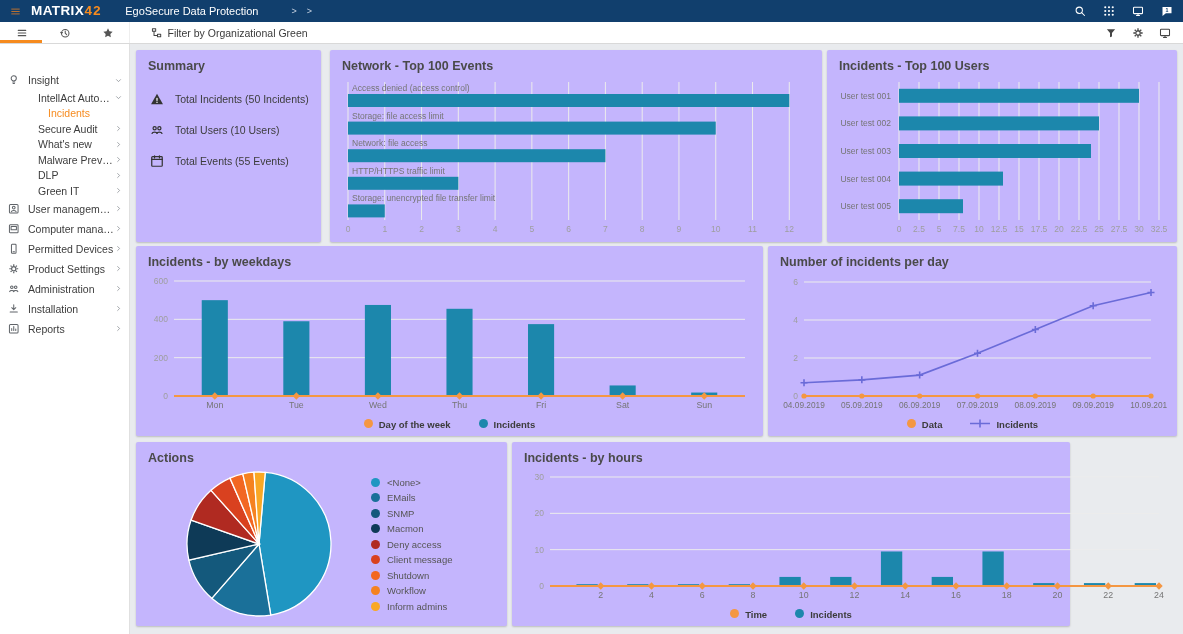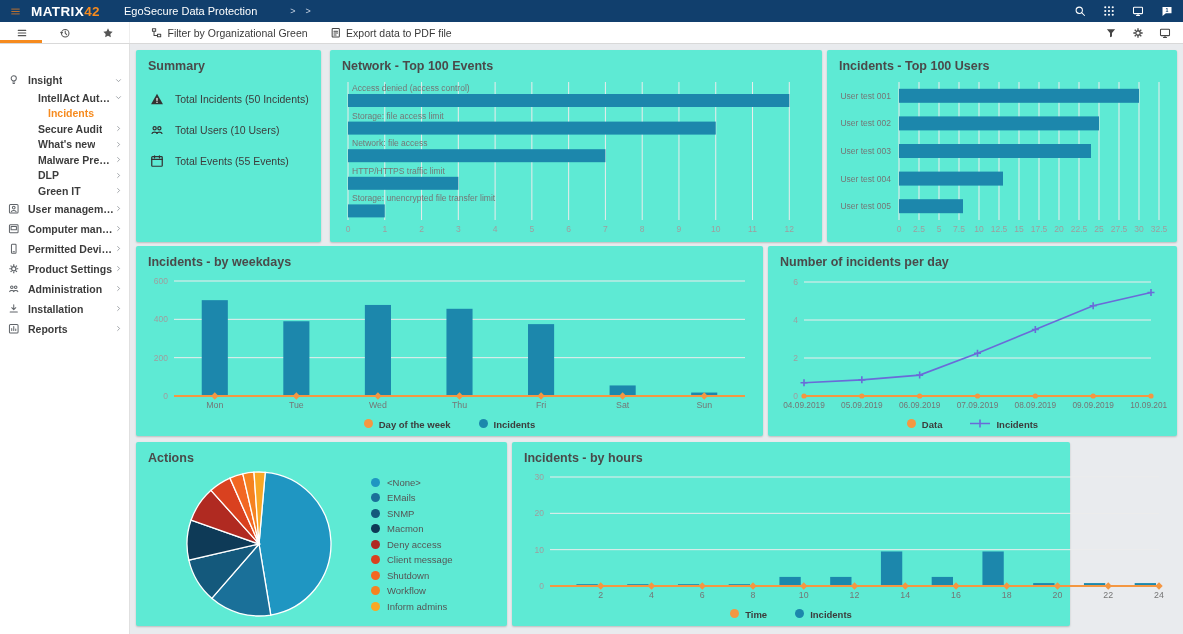--- a/index.html
+++ b/index.html
@@ -4,21 +4,21 @@
 <style>
   * { margin:0; padding:0; box-sizing:border-box; }
   html,body { width:1183px; height:634px; font-family:"Liberation Sans", sans-serif; background:#e9ebee; overflow:hidden; }
   svg { display:block; }
 
   
   .topbar { position:absolute; left:0; top:0; width:1183px; height:22px; background:#113f6d;
             display:flex; align-items:center; padding:0 10px; color:#fff; }
   .tb-menu { color:#c0712f; font-size:11px; display:flex; margin-right:10px; cursor:pointer; }
   .logo { font-size:13.5px; font-weight:800; letter-spacing:.4px; color:#fff; cursor:pointer; white-space:nowrap; }
-  .logo .logo-42 { color:#f68b1f; }
+  .logo .logo-42 { color:#f68b1f;font-family:Liberation Mono, monospace; }
   .app-title { margin-left:24px; font-size:11px; color:#fff; white-space:nowrap; }
   .breadcrumb { margin-left:28px; font-size:9px; color:#c9d4e3; display:flex; align-items:center; white-space:nowrap; }
   .bc-item { cursor:pointer; }
   .bc-item.active { color:#f6921e; }
   .bc-sep { margin:0 5px; color:#c9d4e3; }
   .tb-icons { margin-left:auto; display:flex; gap:17px; align-items:center; font-size:12px; }
   .tb-icons > span { display:flex; cursor:pointer; }
 
   
   .toolbar { position:absolute; left:0; top:22px; width:1183px; height:22px; background:#fff;
@@ -36,28 +36,28 @@
 
   
   .sidebar { position:absolute; left:0; top:44px; width:130px; bottom:0; background:#fff;
              border-right:1px solid #e0e0e0; padding-top:26px; overflow:hidden; }
   .side-item { display:flex; align-items:center; height:15.5px; padding-left:8px; padding-right:6px;
                font-size:10.5px; color:#3c3c3c; cursor:pointer; white-space:nowrap; }
   .side-item.lvl0 { height:20px; }
   .side-item.lvl1 { padding-left:38px; }
   .side-item.lvl2 { padding-left:48px; }
   .si-icon { width:20px; color:#5f6368; font-size:11.5px; display:flex; flex:0 0 20px; }
-  .si-label { overflow:hidden; text-overflow:ellipsis;font-weight:bold; }
+  .si-label { overflow:hidden; text-overflow:ellipsis; }
   .si-chev { margin-left:auto; color:#8a8f94; font-size:9px; display:flex; }
   .side-item.active { color:#f68b1f; }
   .side-item.active .si-chev { color:#f68b1f; }
 
   
   .content { position:absolute; left:130px; top:44px; right:0; bottom:0; background:#e9ebee; }
-  .card { position:absolute; background:#5eead4; border-radius:2px; box-shadow:0 1px 2px rgba(0,0,0,.2); }
+  .card { position:absolute; background:#c4b5fd; border-radius:2px; box-shadow:0 1px 2px rgba(0,0,0,.2); }
   #card-summary  { left:6px;   top:6px;   width:185px; height:192px; }
   #card-network  { left:200px; top:6px;   width:492px; height:192px; }
   #card-topusers { left:697px; top:6px;   width:350px; height:192px; }
   #card-weekdays { left:6px;   top:202px; width:627px; height:190px; }
   #card-perday   { left:638px; top:202px; width:409px; height:190px; }
   #card-actions  { left:6px;   top:398px; width:371px; height:184px; }
   #card-hours    { left:382px; top:398px; width:558px; height:184px; }
   .card-title { position:absolute; top:9px; left:12px; font-size:12.5px; font-weight:600; color:#4a4a4a; }
   .chart-host { position:absolute; left:10px; right:10px; top:30px; bottom:6px; }
   .chart-host.with-legend { bottom:26px; }
@@ -159,29 +159,20 @@
 
   <button class="tb-action">
         <span class="ic">
           <svg viewBox="0 0 16 16" width="1em" height="1em" fill="none" stroke="currentColor" stroke-width="1.4" stroke-linecap="round" stroke-linejoin="round">
             <rect x="2" y="2.5" width="4.5" height="3.5"></rect>
             <rect x="9" y="10" width="4.5" height="3.5"></rect>
             <path d="M4.2 6v5.8h4.8"></path>
           </svg>
         </span>
         <span>Filter by Organizational Green</span>
-      </button>
-      <button class="tb-action">
-        <span class="ic">
-          <svg viewBox="0 0 16 16" width="1em" height="1em" fill="none" stroke="currentColor" stroke-width="1.4" stroke-linecap="round" stroke-linejoin="round">
-            <rect x="3" y="2" width="10" height="12" rx="1"></rect>
-            <path d="M5.5 6h5M5.5 8.5h5M5.5 11h3"></path>
-          </svg>
-        </span>
-        <span>Export data to PDF file</span>
       </button>
     </div>
   <div class="tb-right">
     <span>
         <svg viewBox="0 0 16 16" width="1em" height="1em" fill="currentColor">
           <path d="M2.5 3h11l-4.2 5v4.5l-2.6 1.3V8z"></path>
         </svg>
       </span>
     <span>
         <svg viewBox="0 0 16 16" width="1em" height="1em" fill="none" stroke="currentColor" stroke-width="1.7">

